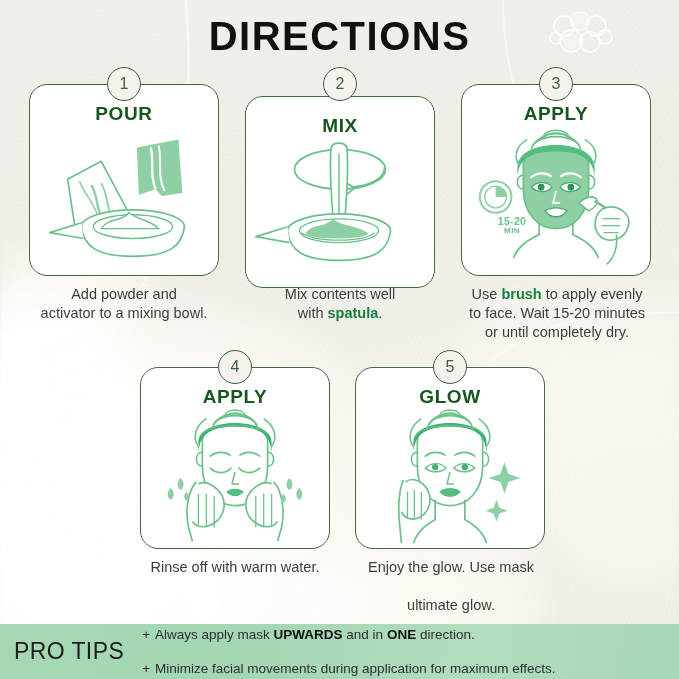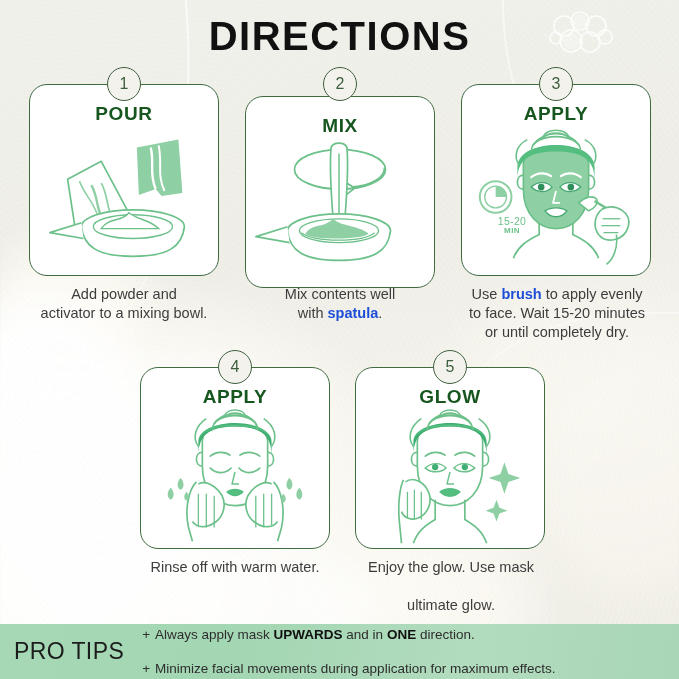--- a/index.html
+++ b/index.html
@@ -108,21 +108,21 @@
     font-size: 19px; font-weight: bold; letter-spacing: .6px;
     color: #17571f;
   }
   .art { position: absolute; left: 0; top: 38px; width: 100%; }
   .caption {
     position: absolute;
     text-align: center;
     font-size: 14.5px; line-height: 1.32;
     color: #3d3d3d;
   }
-  .caption b { font-weight: bold; color: #1d4ed8; }
+  .caption b { font-weight: bold; color: #15803d; }
 
   
   .footer {
     position: absolute; left: 0; bottom: 0; width: 679px; height: 55px;
     background: linear-gradient(100deg, #a6d8b6 0%, #a3d6b3 35%, #b2dcbe 70%, #a8d6b6 100%);
     display: flex; align-items: center;
   }
   .footer-label {
     font-size: 23px; color: #1c1c1c; letter-spacing: .4px;
     margin-left: 14px; margin-right: 18px; white-space: nowrap; text-align: center;
@@ -261,21 +261,21 @@
       <path d="M141 103 L160 103" stroke="#6cc08a" stroke-width="1.3"></path>
       <path d="M143 110 L158 110" stroke="#6cc08a" stroke-width="1.3"></path>
       <path d="M156 112 C158 126, 152 138, 146 142" fill="none" stroke="#6cc08a" stroke-width="1.6"></path>
 
       <g>
         <circle cx="34" cy="74" r="16" fill="none" stroke="#8ed0a4" stroke-width="2"></circle>
         <circle cx="34" cy="74" r="11" fill="none" stroke="#8ed0a4" stroke-width="1.4"></circle>
         <path d="M34 74 L34 63 A11 11 0 0 1 45 74 Z" fill="#8ed0a4"></path>
       </g>
     </svg>
-    <div style="position:absolute; left:10px; top:130px; width:80px; text-align:center; font-size:10.5px; font-weight:normal; color:#6cc08a; letter-spacing:.3px;">15-20</div>
+    <div style="position:absolute; left:10px; top:130px; width:80px; text-align:center; font-size:10.5px; font-weight:bold; color:#6cc08a; letter-spacing:.3px;">15-20</div>
     <div style="position:absolute; left:10px; top:141px; width:80px; text-align:center; font-size:8px; font-weight:bold; color:#6cc08a; letter-spacing:.4px;">MIN</div>
   </div>
   <div class="badge" style="left:539px; top:67px;">3</div>
   <div class="badge-mask" style="left:539px; top:82px;"></div>
   <div class="caption" style="left:451px; top:285px; width:212px;">
     <span>Use <b>brush</b> to apply evenly</span><br>
     <span>to face. Wait 15-20 minutes</span><br>
     <span>or until completely dry.</span>
   </div>
 

